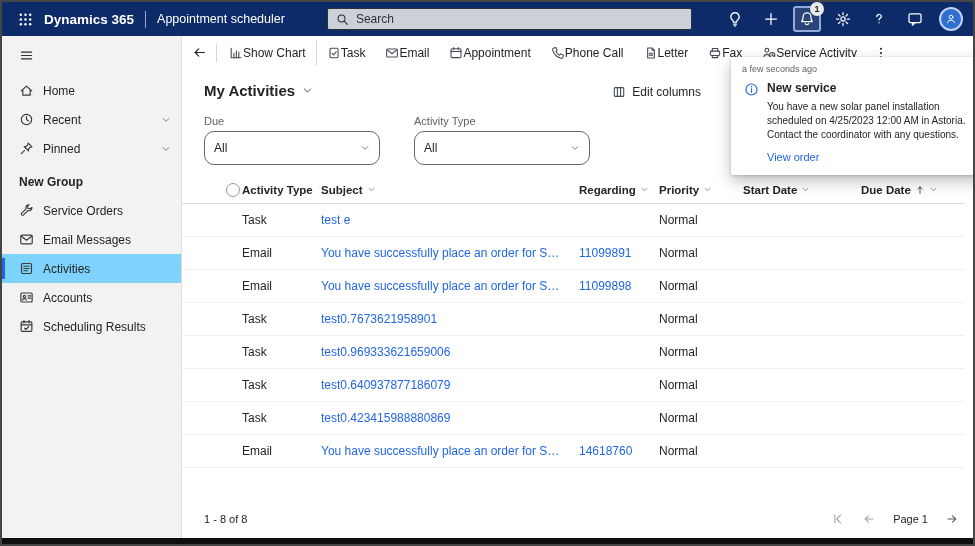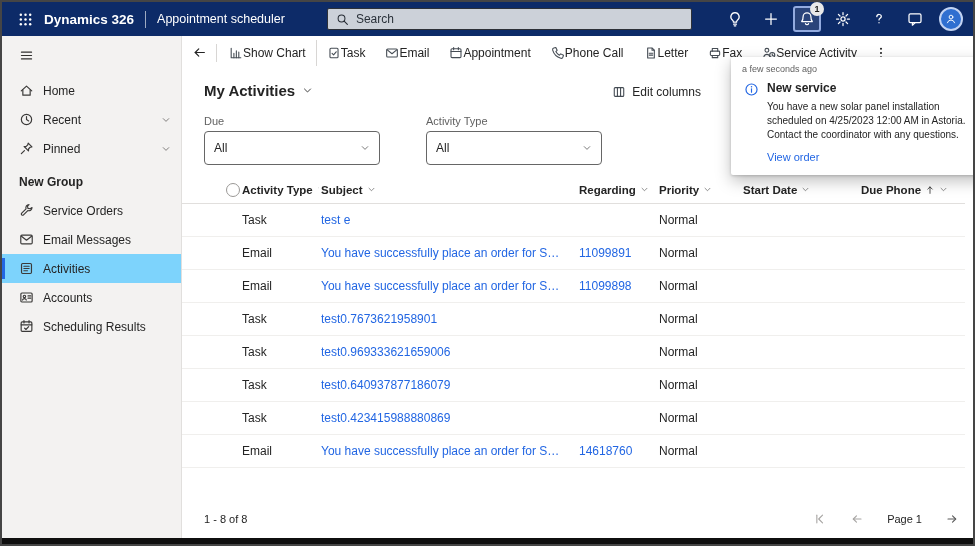--- a/index.html
+++ b/index.html
@@ -63,44 +63,44 @@
   .cmd-more { width:28px; height:26px; display:flex; align-items:center; justify-content:center; cursor:pointer; }
   .cmd-more .icon { width:14px; height:14px; color:#242424; }
 
   .view-header { display:flex; align-items:center; gap:7px; margin:16px 0 0 22px; }
   .view-title { font-size:15px; font-weight:bold; color:#242424; }
   .view-chev { width:11px; height:11px; color:#242424; cursor:pointer; }
   .edit-columns { position:absolute; top:49px; right:272px; display:flex; align-items:center; gap:6px;
                   cursor:pointer; }
   .edit-columns .icon { width:14px; height:14px; color:#454c54; }
 
-  .filters { display:flex; gap:46px; margin:16px 0 0 22px; }
+  .filters { display:flex; gap:34px; margin:16px 0 0 22px; }
   .filter-label { font-size:11px; color:#616161; margin-bottom:4px; }
-  .filter-box { width:176px; height:25px; border:1px solid #666; border-radius:4px; background:#fff;
+  .filter-box { width:176px; height:25px; border:1px solid #666; border-radius:10px; background:#fff;
                 display:flex; align-items:center; justify-content:space-between; padding:16px 9px; cursor:pointer; }
   .filter-box .chev { width:10px; height:10px; color:#555; }
 
   
   .grid { margin:11px 8px 0 0; }
   .gr-row { display:grid; grid-template-columns:58px 79px 258px 80px 84px 118px 1fr; align-items:center; }
   .gr-row > div { padding-left:2px; overflow:hidden; }
   .gr-head { height:28px; border-bottom:1px solid #e1dfdd; font-size:11.5px; font-weight:bold; }
   .cell-circle { display:flex; align-items:center; }
   .row-circle { width:14px; height:14px; border:1px solid #9a9896; border-radius:50%; margin-left:42px; cursor:pointer; }
   .th { display:flex; align-items:center; gap:4px; cursor:pointer; white-space:nowrap; }
   .th .chev { width:9px; height:9px; color:#616161; }
   .th .sort-arrow { width:10px; height:10px; color:#242424; display:none; }
   .th.sorted .sort-arrow { display:inline-flex; }
   .gr-body .gr-row { height:33px; border-bottom:1px solid #f0efed; cursor:pointer; }
   .cell-link { color:#2266E3; white-space:nowrap; text-overflow:ellipsis; padding-right:12px; }
 
   
   .list-footer { position:absolute; left:22px; right:14px; bottom:12px; display:flex; align-items:center;
                  justify-content:space-between; font-size:11px; }
-  .pager { display:flex; align-items:center; gap:23px; }
+  .pager { display:flex; align-items:center; gap:17px; }
   .pg-btn { width:14px; height:14px; color:#a6a4a2; cursor:pointer; }
   .pg-btn.enabled { color:#5a5a5a; }
 
   
   .toast { position:absolute; left:729px; top:55px; width:265px; background:#fff; border-radius:2px;
            box-shadow:0 6px 16px rgba(0,0,0,.25), 0 1px 3px rgba(0,0,0,.18); padding:7px 10px 12px 11px;
            z-index:60; }
   .toast-time { font-size:9px; color:#616161; }
   .toast-close { position:absolute; top:10px; right:10px; width:11px; height:11px; color:#424242; cursor:pointer; }
   .toast-main { display:flex; gap:8px; margin-top:7px; padding-left:2px; }
@@ -125,21 +125,21 @@
             <circle cx="13" cy="3" r="1.3"></circle>
             <circle cx="3" cy="8" r="1.3"></circle>
             <circle cx="8" cy="8" r="1.3"></circle>
             <circle cx="13" cy="8" r="1.3"></circle>
             <circle cx="3" cy="13" r="1.3"></circle>
             <circle cx="8" cy="13" r="1.3"></circle>
             <circle cx="13" cy="13" r="1.3"></circle>
           </svg>
         </span>
     </div>
-    <div class="tb-brand">Dynamics 326</div>
+    <div class="tb-brand">Dynamics 365</div>
     <div class="tb-sep"></div>
     <div class="tb-appname">Appointment scheduler</div>
     <div class="tb-search">
       <span class="icon">
           <svg viewBox="0 0 16 16" fill="none" stroke="currentColor" stroke-width="1.25" stroke-linecap="round" stroke-linejoin="round">
             <circle cx="6.8" cy="6.8" r="4.2"></circle>
             <path d="M10 10l4 4"></path>
           </svg>
         </span>
       <span class="tb-search-text">Search</span>
@@ -533,21 +533,21 @@
               <span>Start Date</span>
 
               <span class="icon chev">
                 <svg viewBox="0 0 16 16" fill="none" stroke="currentColor" stroke-width="1.25" stroke-linecap="round" stroke-linejoin="round">
                   <path d="M3.6 5.8L8 10.2l4.4-4.4"></path>
                 </svg>
               </span>
             </div>
 
             <div class="th sorted">
-              <span>Due Phone</span>
+              <span>Due Date</span>
               <span class="icon sort-arrow">
                 <svg viewBox="0 0 16 16" fill="none" stroke="currentColor" stroke-width="1.25" stroke-linecap="round" stroke-linejoin="round">
                   <path d="M8 13.4V3"></path>
                   <path d="M4.4 6.6L8 3l3.6 3.6"></path>
                 </svg>
               </span>
               <span class="icon chev">
                 <svg viewBox="0 0 16 16" fill="none" stroke="currentColor" stroke-width="1.25" stroke-linecap="round" stroke-linejoin="round">
                   <path d="M3.6 5.8L8 10.2l4.4-4.4"></path>
                 </svg>

